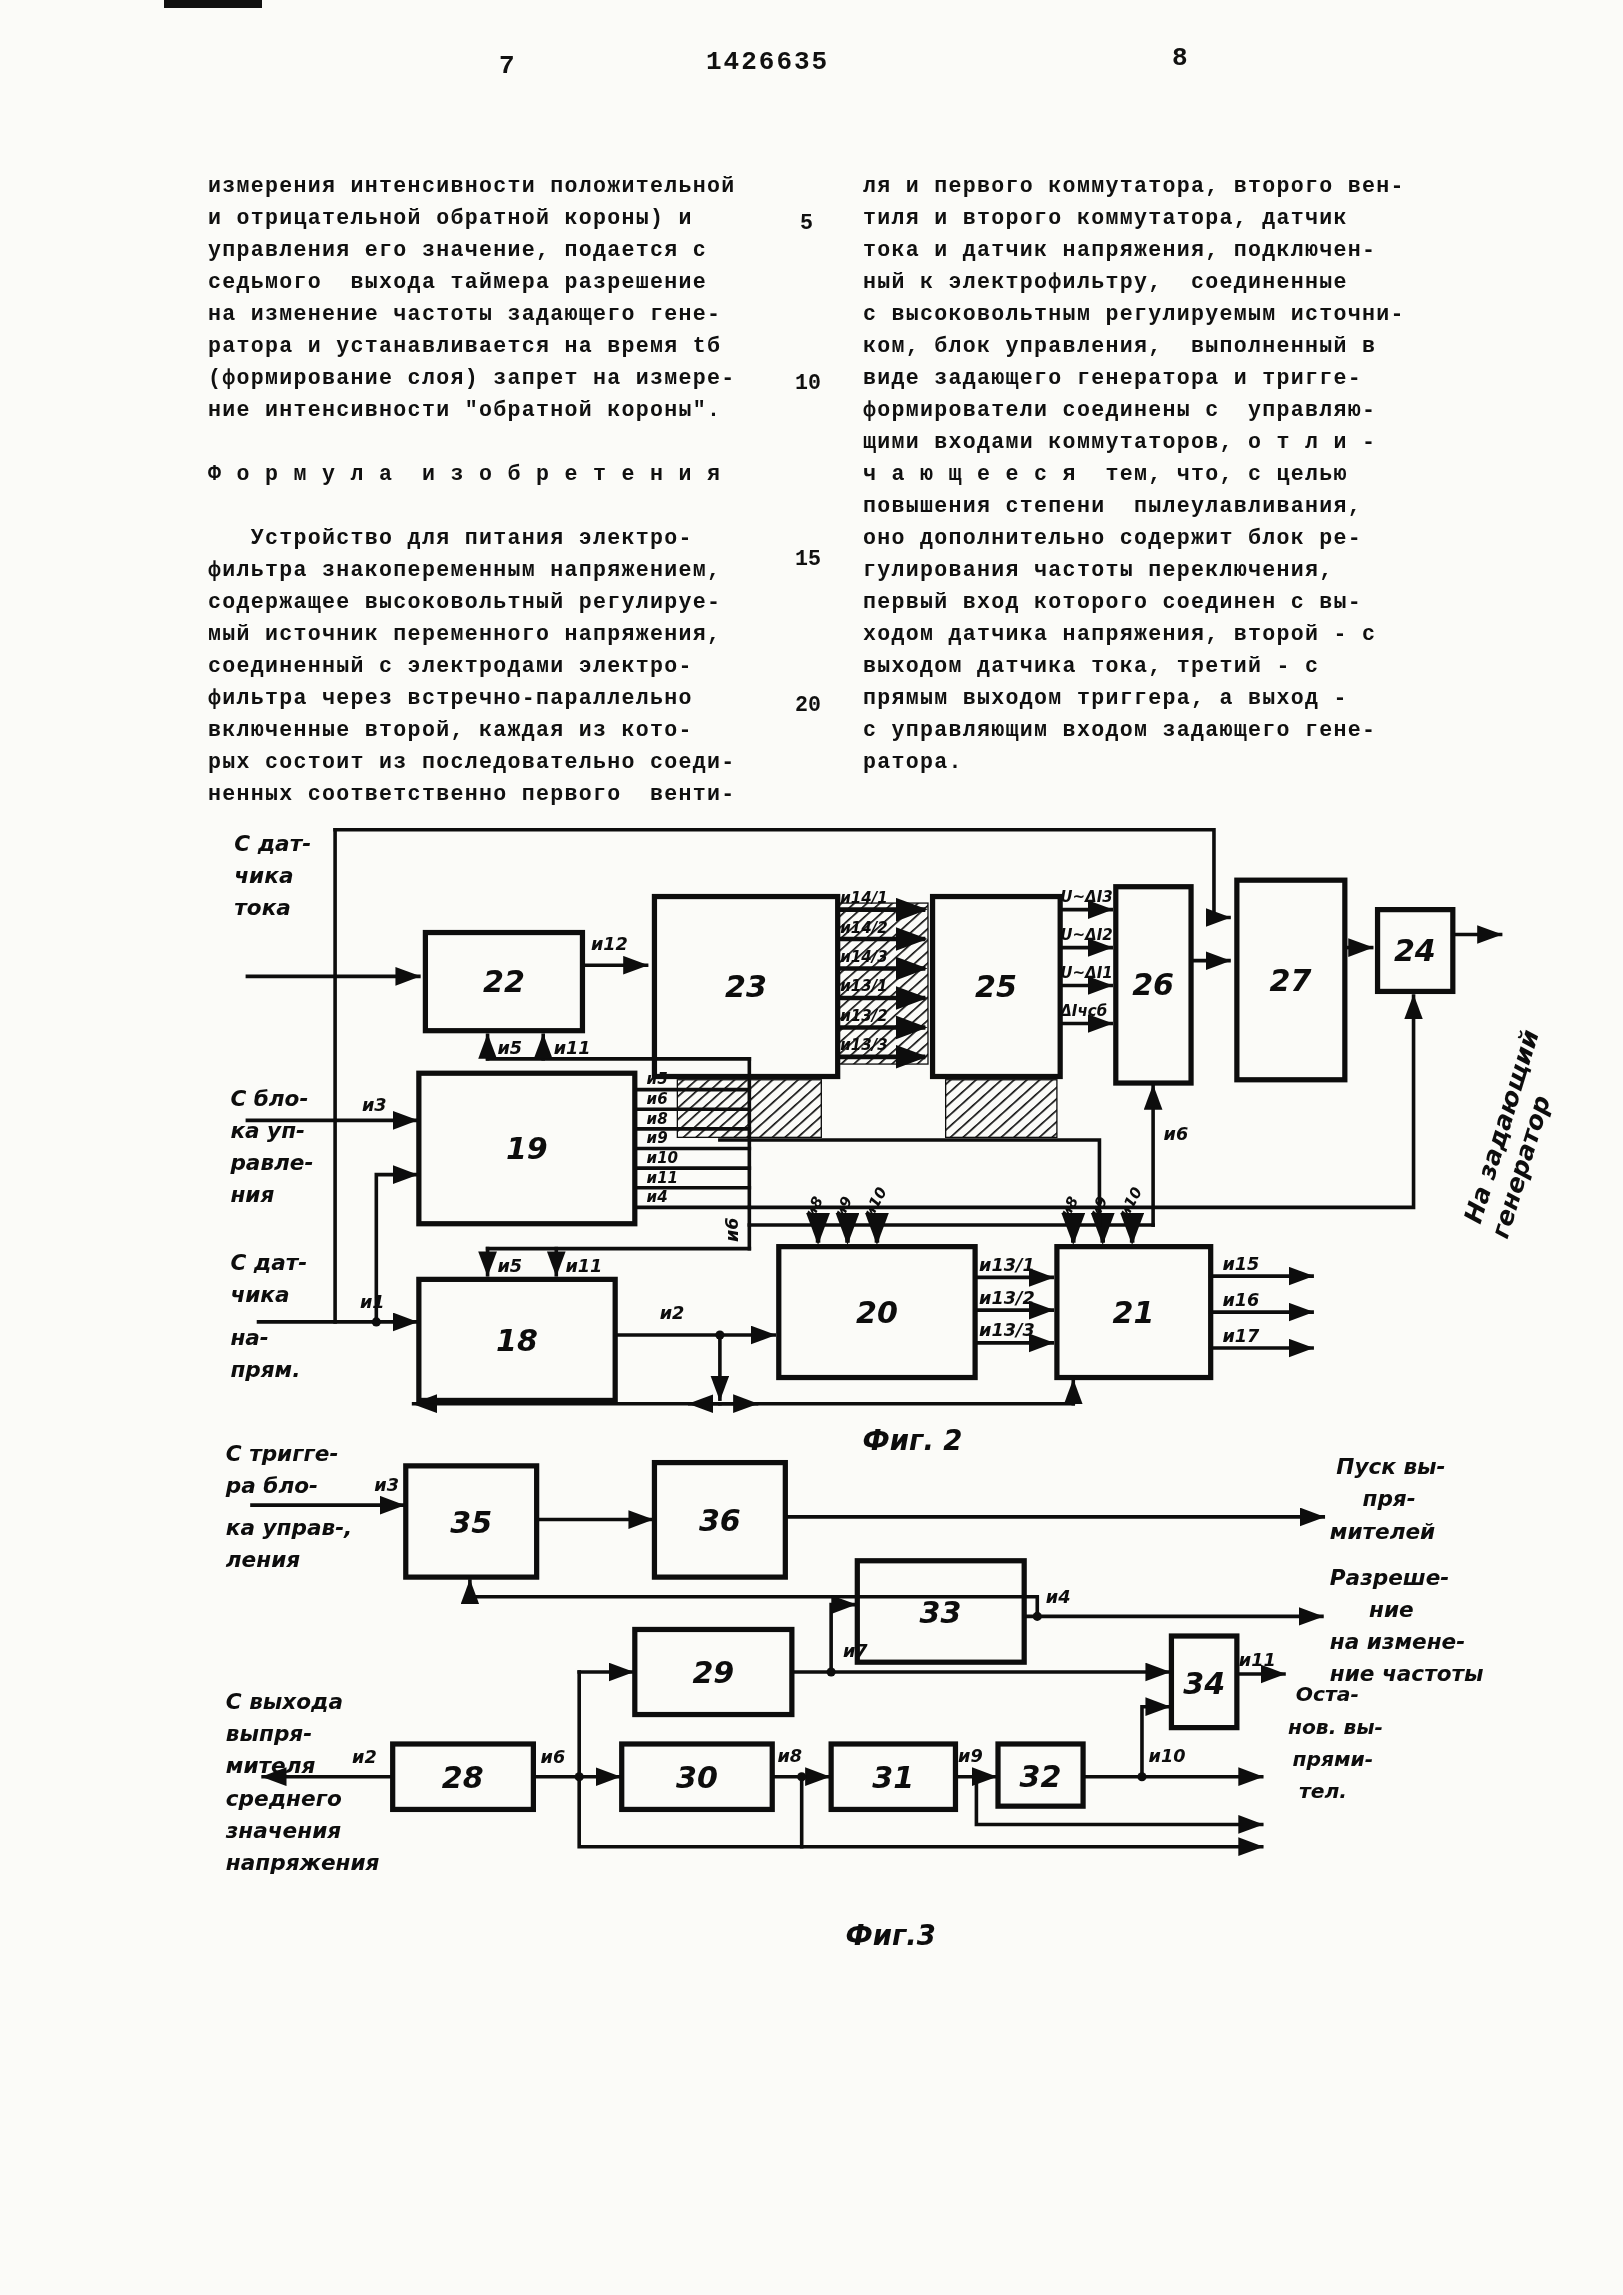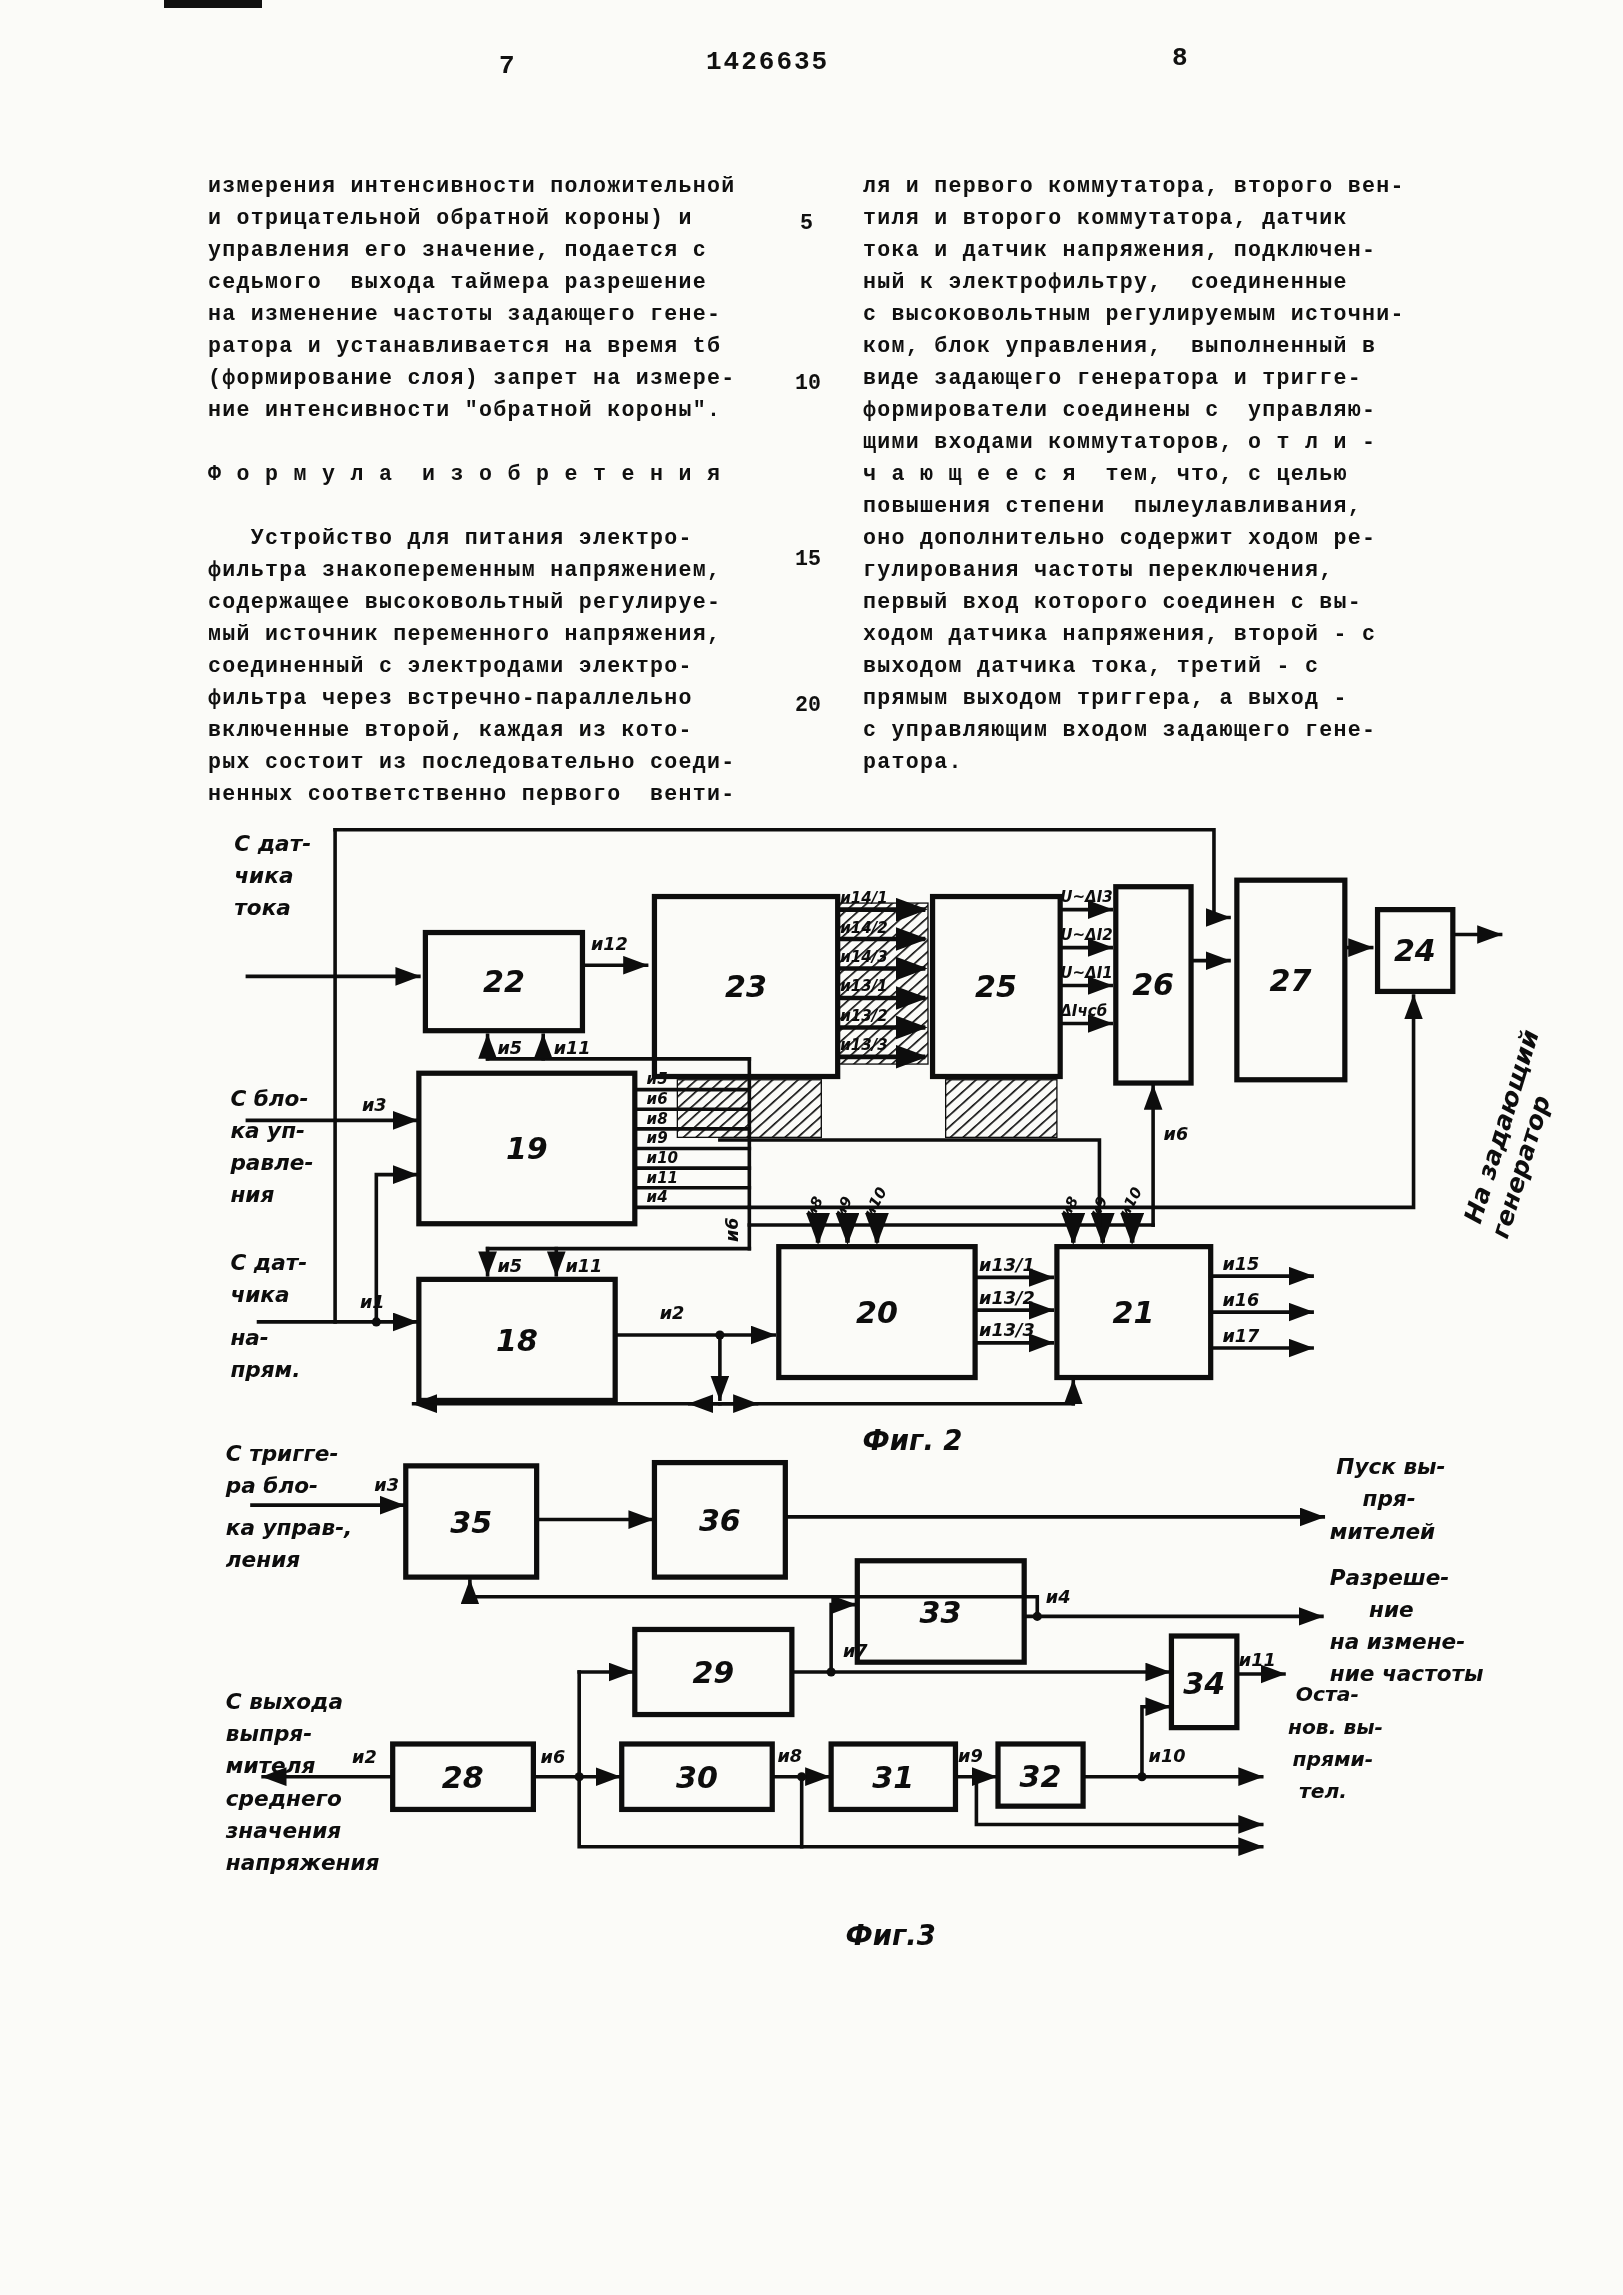--- a/index.html
+++ b/index.html
@@ -65,21 +65,21 @@
     <div class="ln">тиля и второго коммутатора, датчик</div>
     <div class="ln">тока и датчик напряжения, подключен-</div>
     <div class="ln">ный к электрофильтру,  соединенные</div>
     <div class="ln">с высоковольтным регулируемым источни-</div>
     <div class="ln">ком, блок управления,  выполненный в</div>
     <div class="ln">виде задающего генератора и тригге-</div>
     <div class="ln">формирователи соединены с  управляю-</div>
     <div class="ln">щими входами коммутаторов, о т л и -</div>
     <div class="ln">ч а ю щ е е с я  тем, что, с целью</div>
     <div class="ln">повышения степени  пылеулавливания,</div>
-    <div class="ln">оно дополнительно содержит ходом ре-</div>
+    <div class="ln">оно дополнительно содержит блок ре-</div>
     <div class="ln">гулирования частоты переключения,</div>
     <div class="ln">первый вход которого соединен с вы-</div>
     <div class="ln">ходом датчика напряжения, второй - с</div>
     <div class="ln">выходом датчика тока, третий - с</div>
     <div class="ln">прямым выходом триггера, а выход -</div>
     <div class="ln">с управляющим входом задающего гене-</div>
     <div class="ln">ратора.</div>
   </div>
 
   <svg width="1623" height="2295" viewBox="0 0 2480 3507">

